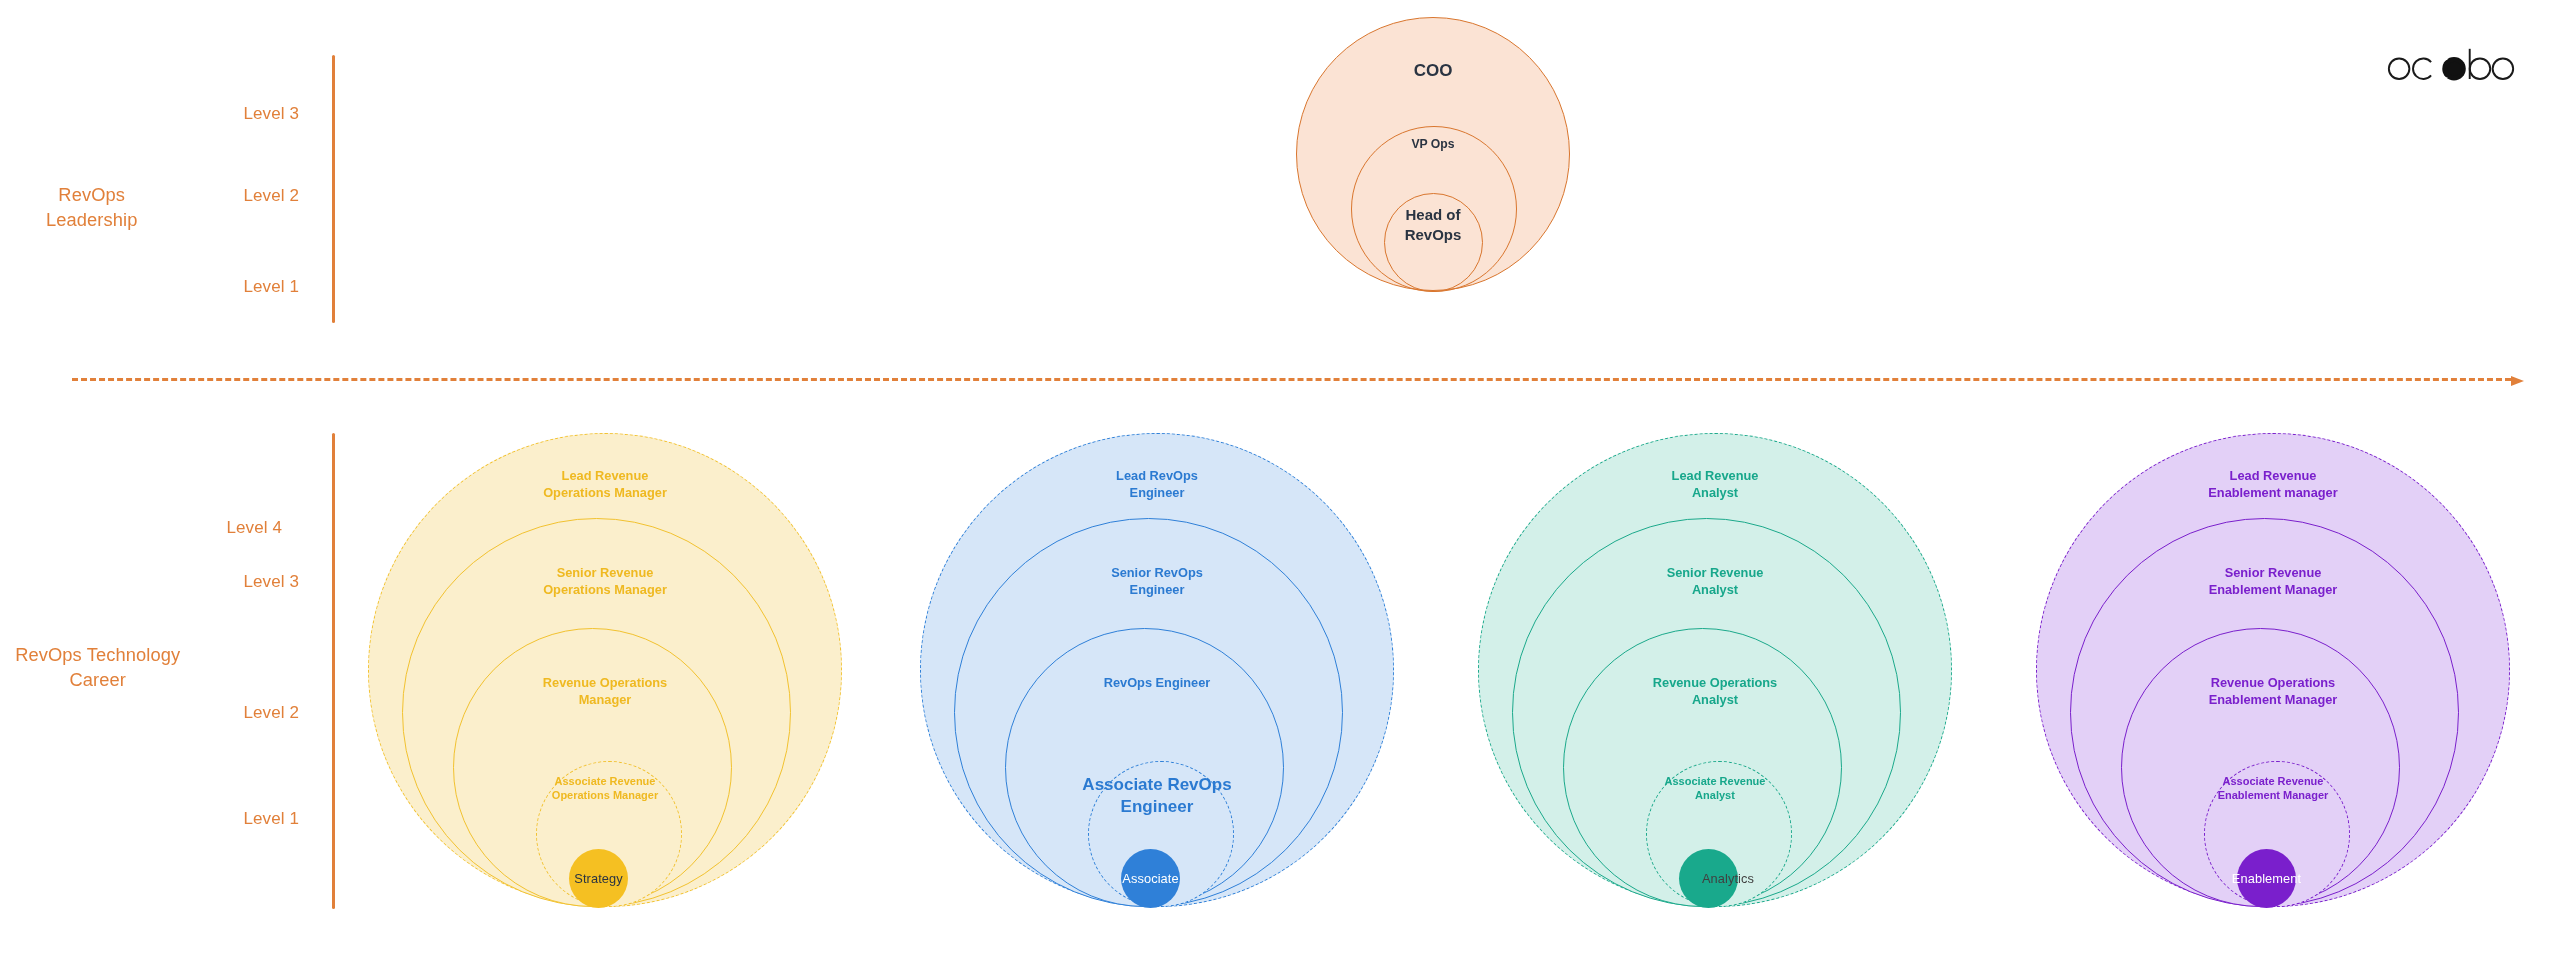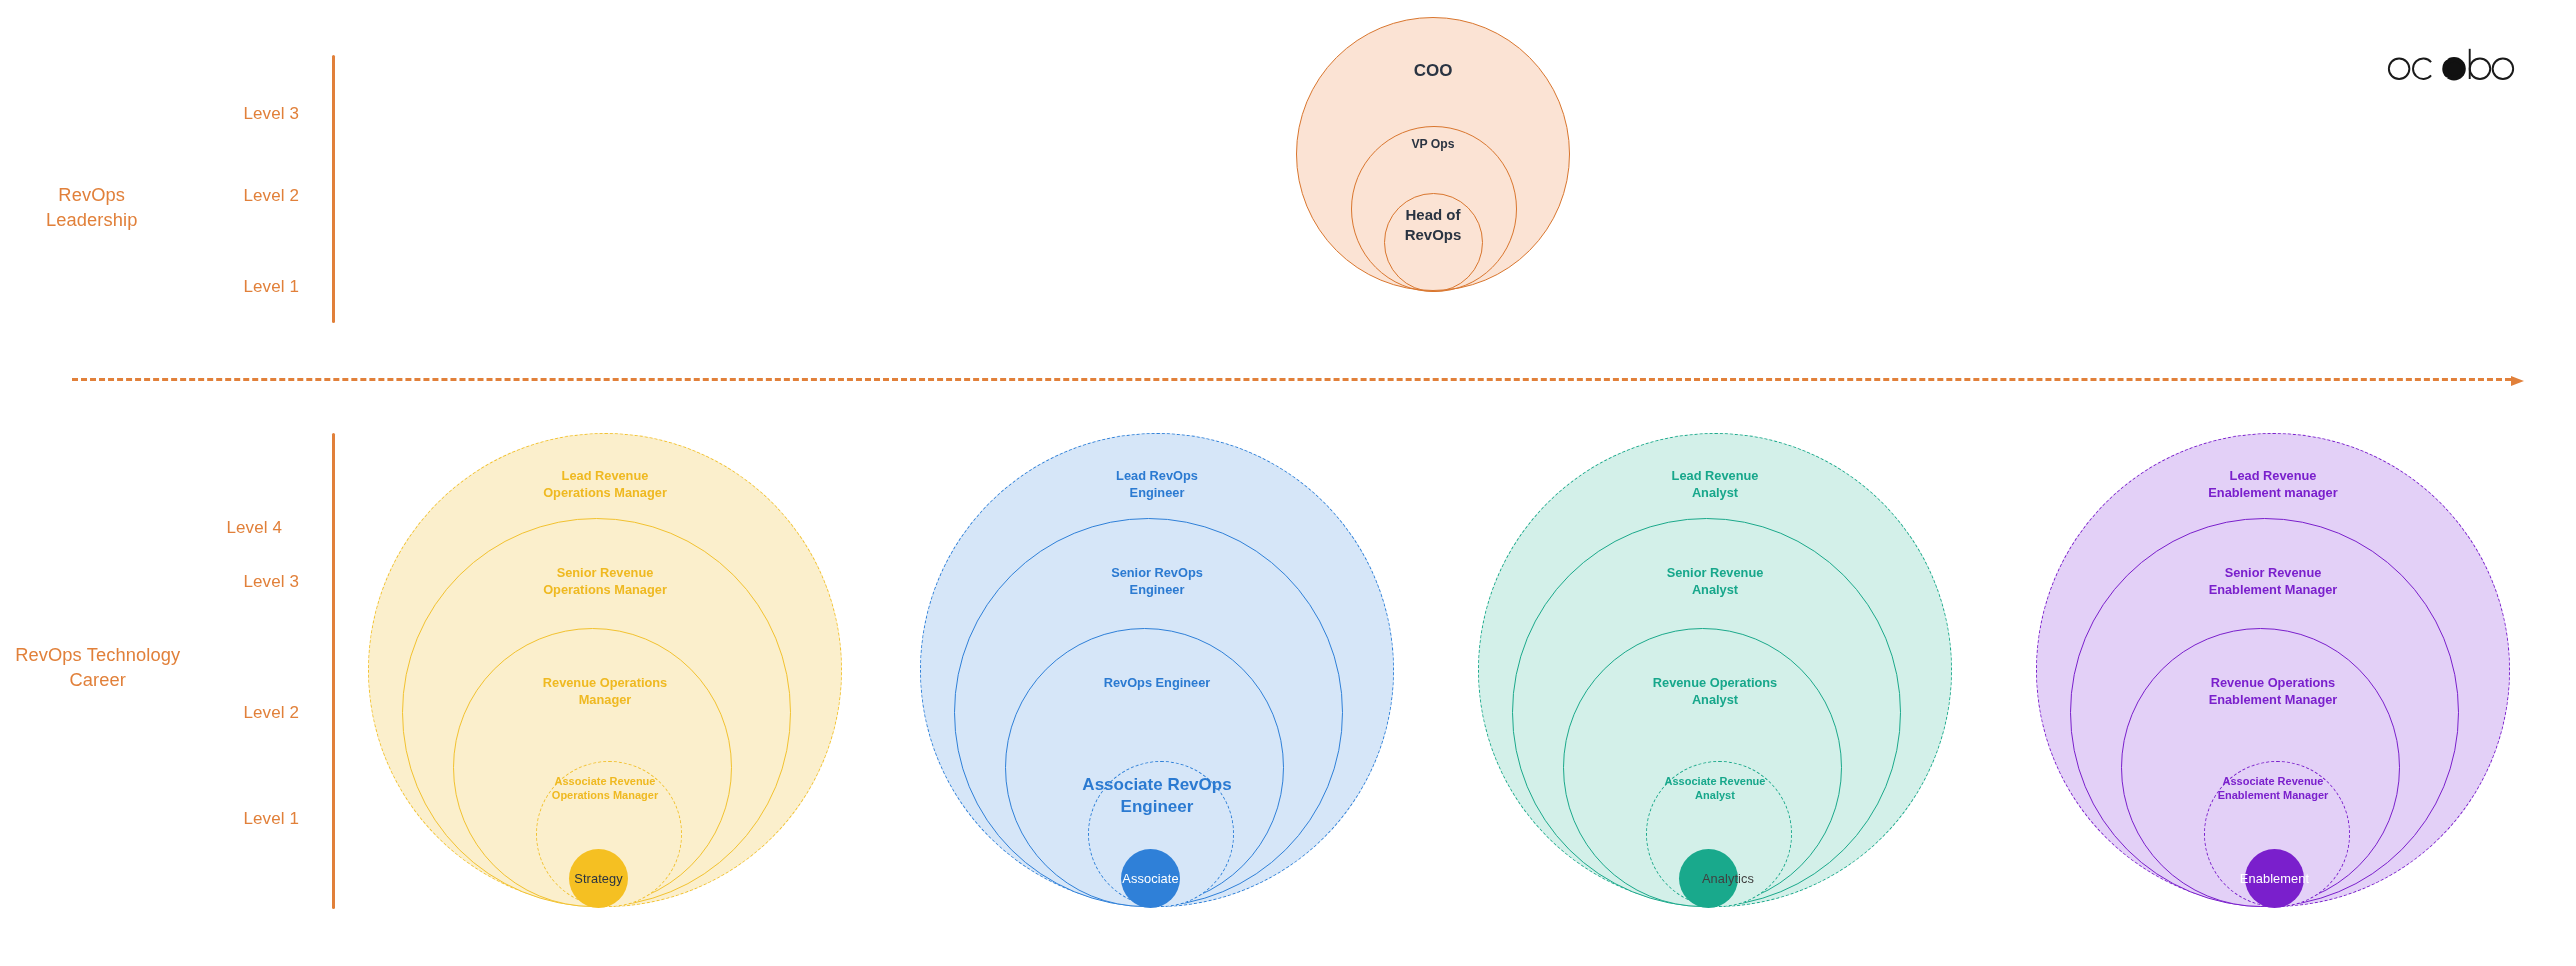--- a/index.html
+++ b/index.html
@@ -267,17 +267,17 @@
   <div class="ring" style="left:85px; top:201px; width:279px; height:279px;
               background:#E3D0F7; border:1.5px solid #7A1FCC;"></div>
   <div class="ring-label" style="top:248px; font-size:12.8px; color:#7A1FCC;">Revenue Operations
 Enablement Manager</div>
 
   <div class="ring" style="left:168px; top:334px; width:146px; height:146px;
               background:#E3D0F7; border:1.5px dashed #7A1FCC;"></div>
   <div class="ring-label" style="top:347px; font-size:11px; color:#7A1FCC;">Associate Revenue
 Enablement Manager</div>
 
-  <div class="core" style="left:209px; top:422px; width:59px; height:59px; background:#7A1FCC;">
+  <div class="core" style="left:201px; top:422px; width:59px; height:59px; background:#7A1FCC;">
     <span class="core-label" style="color:#FFFFFF;">Enablement</span>
   </div>
 </div>
 
 
 </body></html>

